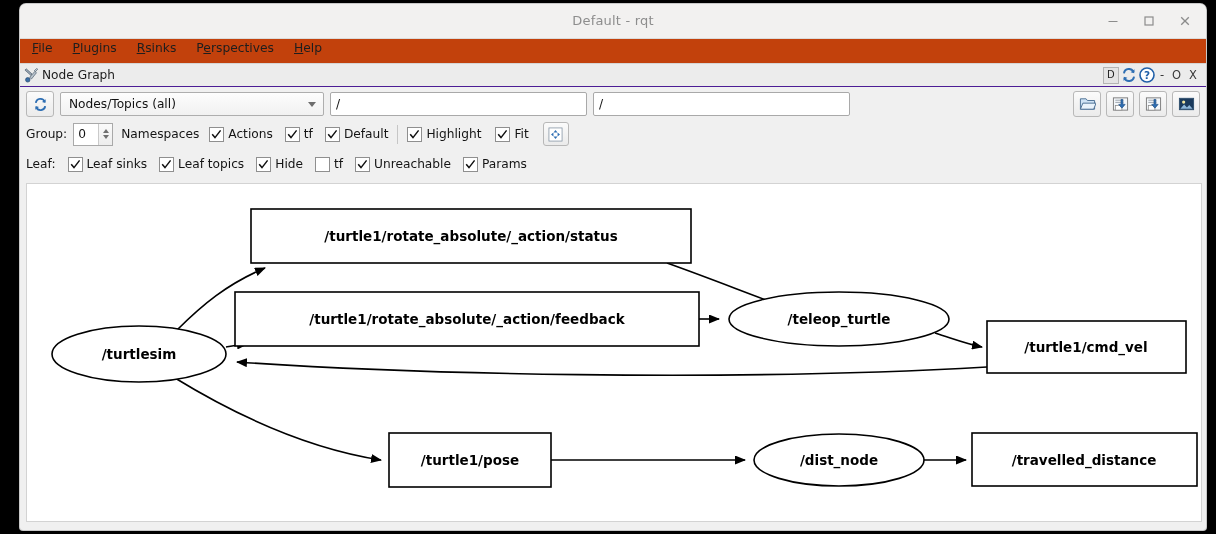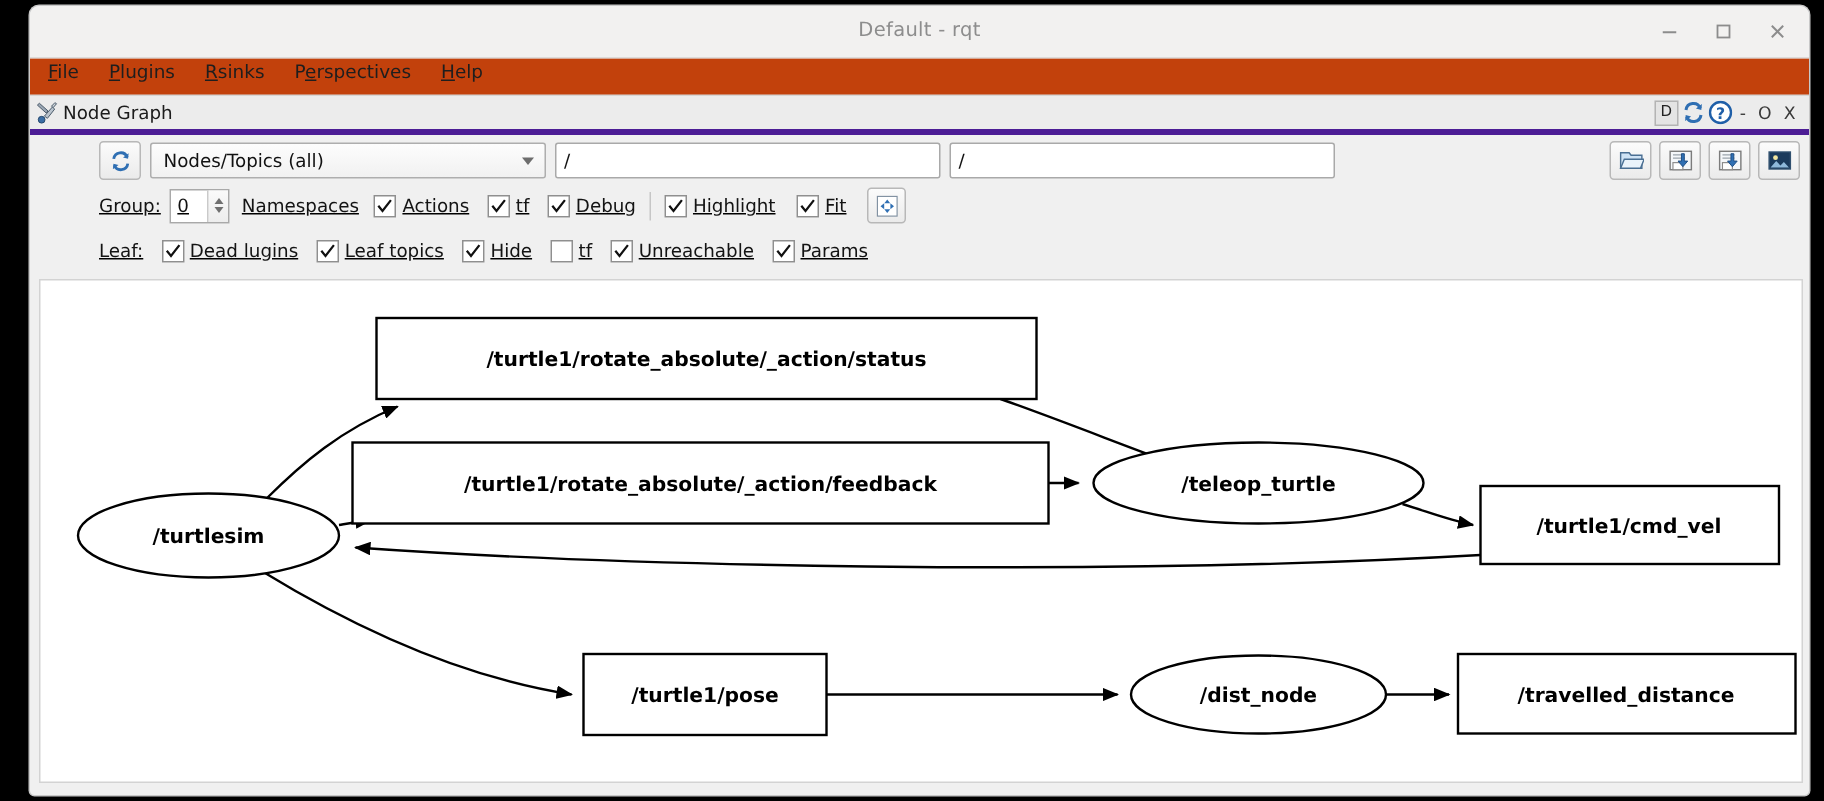--- a/index.html
+++ b/index.html
@@ -71,21 +71,21 @@
     font-size: 12.3px;
     color: #1e1e1e;
     padding: 2px 1px;
     white-space: nowrap;
   }
   .menu-item u { text-decoration: underline; }
   
   .dock-header {
     height: 22px;
     background: #ececec;
-    border-bottom: 4px solid #4c1d95;
+    border-bottom: 1px solid #4c1d95;
     display: flex;
     align-items: center;
     padding: 0 6px 0 4px;
     flex: 0 0 auto;
   }
   .dock-title {
     font-size: 12.2px;
     color: #1c1c1c;
     margin-left: 3px;
   }
@@ -104,21 +104,20 @@
   }
   .dock-txt-btn {
     font-size: 11.5px;
     color: #3a3a3a;
     padding: 0 3px;
   }
   
   .toolbar-area {
     padding: 4px 6px 0 6px;
     flex: 0 0 auto;
-    margin-left: 40px;
   }
   .row {
     display: flex;
     align-items: center;
     height: 26px;
   }
   .row.r1 { gap: 6px; }
   .btn-sq {
     width: 26px; height: 24px;
     border: 1px solid #b8b8b8;
@@ -160,21 +159,20 @@
   .txtfield.f1 { width: 245px; }
   .txtfield.f2 { width: 245px; }
   .tb-right {
     margin-left: auto;
     display: flex;
     gap: 5px;
   }
   .row.r2 {
     gap: 0;
     margin-top: 4px;
-    text-decoration: underline;
   }
   .lbl {
     font-size: 12.2px;
     color: #141414;
     white-space: nowrap;
   }
   .spin {
     width: 38px; height: 21px;
     border: 1px solid #a9a9a9;
     background: #fff;
@@ -394,21 +392,21 @@
         </span>
         <span class="lbl">tf</span>
       </span>
 
       <span class="cbgrp" style="margin-left:12px">
         <span class="cbox">
           <svg width="11" height="11" viewBox="0 0 11 11">
               <path d="M1.2 5.2 L4.0 8.6 L9.6 1.4" fill="none" stroke="#111" stroke-width="1.5"></path>
             </svg>
         </span>
-        <span class="lbl">Debug</span>
+        <span class="lbl">Default</span>
       </span>
 
       <span class="vsep"></span>
 
       <span class="cbgrp">
         <span class="cbox">
           <svg width="11" height="11" viewBox="0 0 11 11">
               <path d="M1.2 5.2 L4.0 8.6 L9.6 1.4" fill="none" stroke="#111" stroke-width="1.5"></path>
             </svg>
         </span>
@@ -437,21 +435,21 @@
 
     <div class="row r2">
       <span class="lbl">Leaf:</span>
 
       <span class="cbgrp" style="margin-left:12px">
         <span class="cbox">
           <svg width="11" height="11" viewBox="0 0 11 11">
               <path d="M1.2 5.2 L4.0 8.6 L9.6 1.4" fill="none" stroke="#111" stroke-width="1.5"></path>
             </svg>
         </span>
-        <span class="lbl">Dead lugins</span>
+        <span class="lbl">Leaf sinks</span>
       </span>
 
       <span class="cbgrp" style="margin-left:12px">
         <span class="cbox">
           <svg width="11" height="11" viewBox="0 0 11 11">
               <path d="M1.2 5.2 L4.0 8.6 L9.6 1.4" fill="none" stroke="#111" stroke-width="1.5"></path>
             </svg>
         </span>
         <span class="lbl">Leaf topics</span>
       </span>

